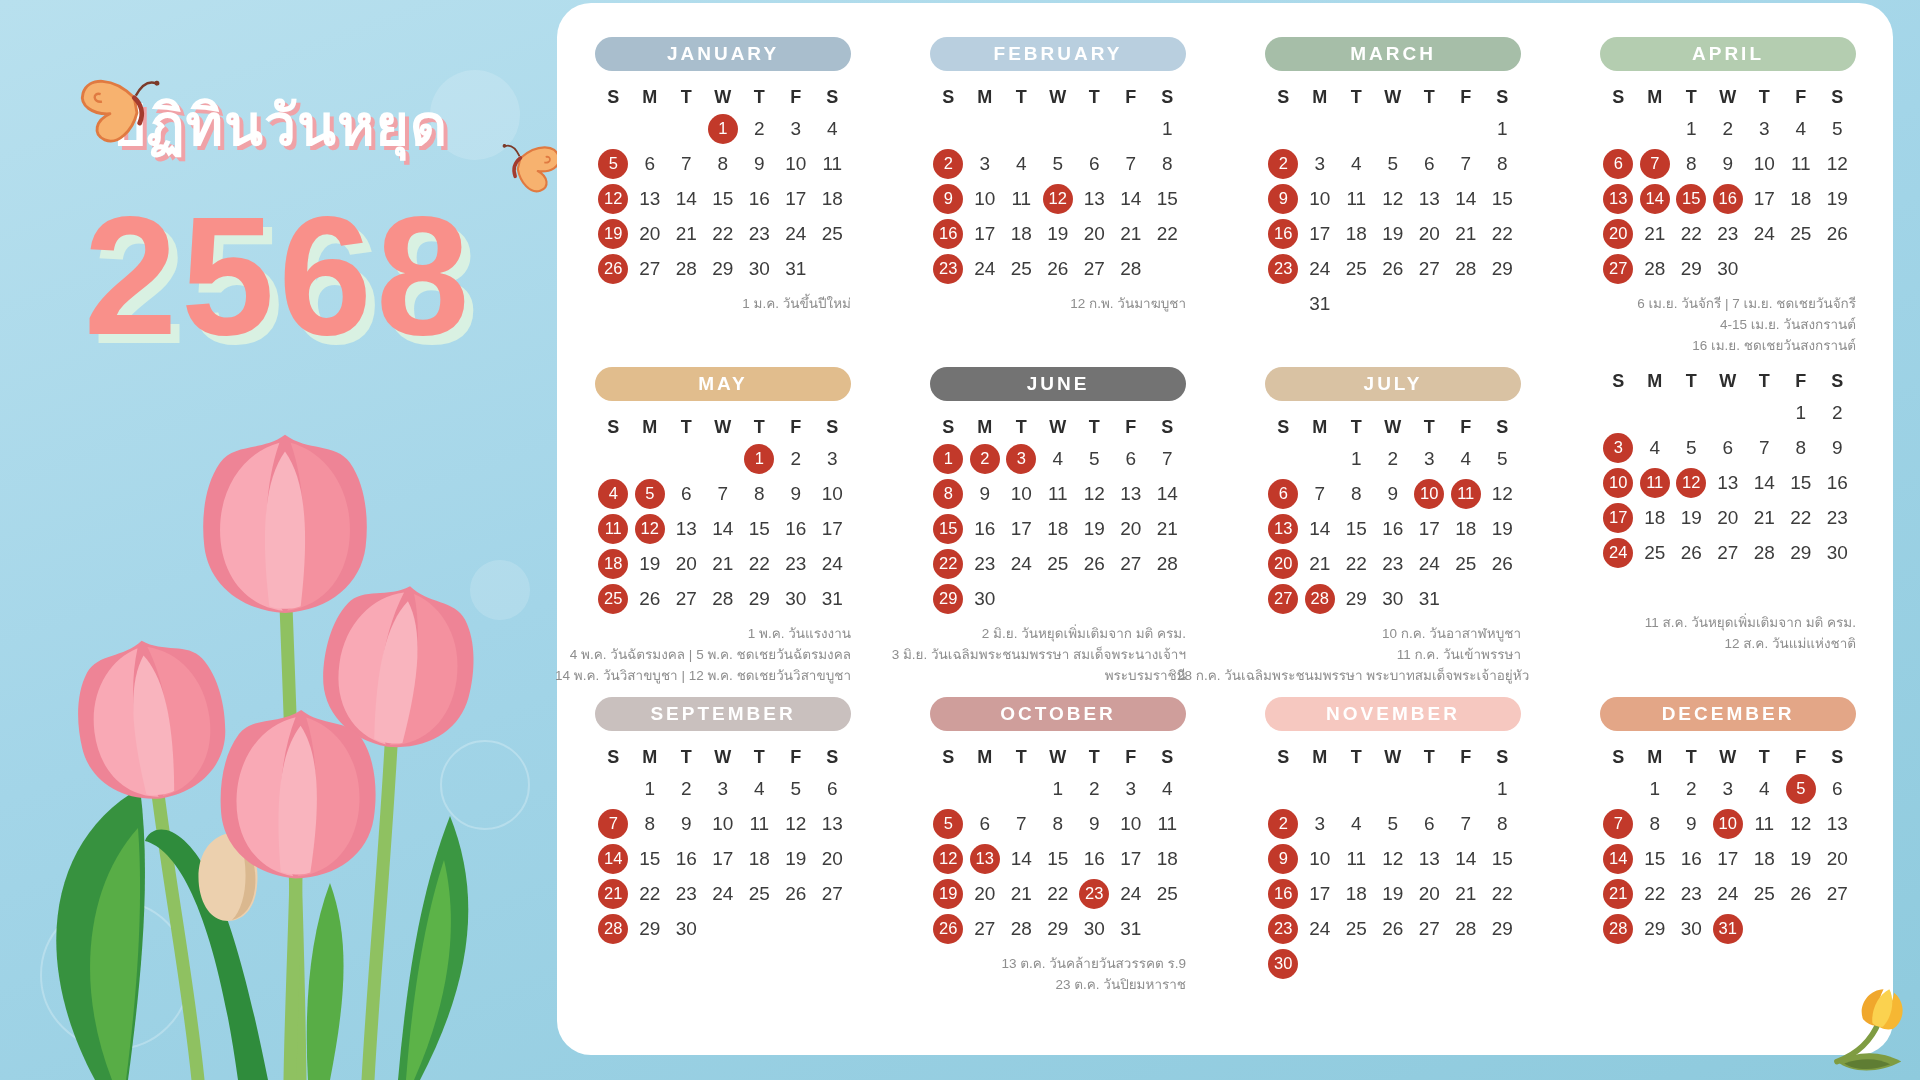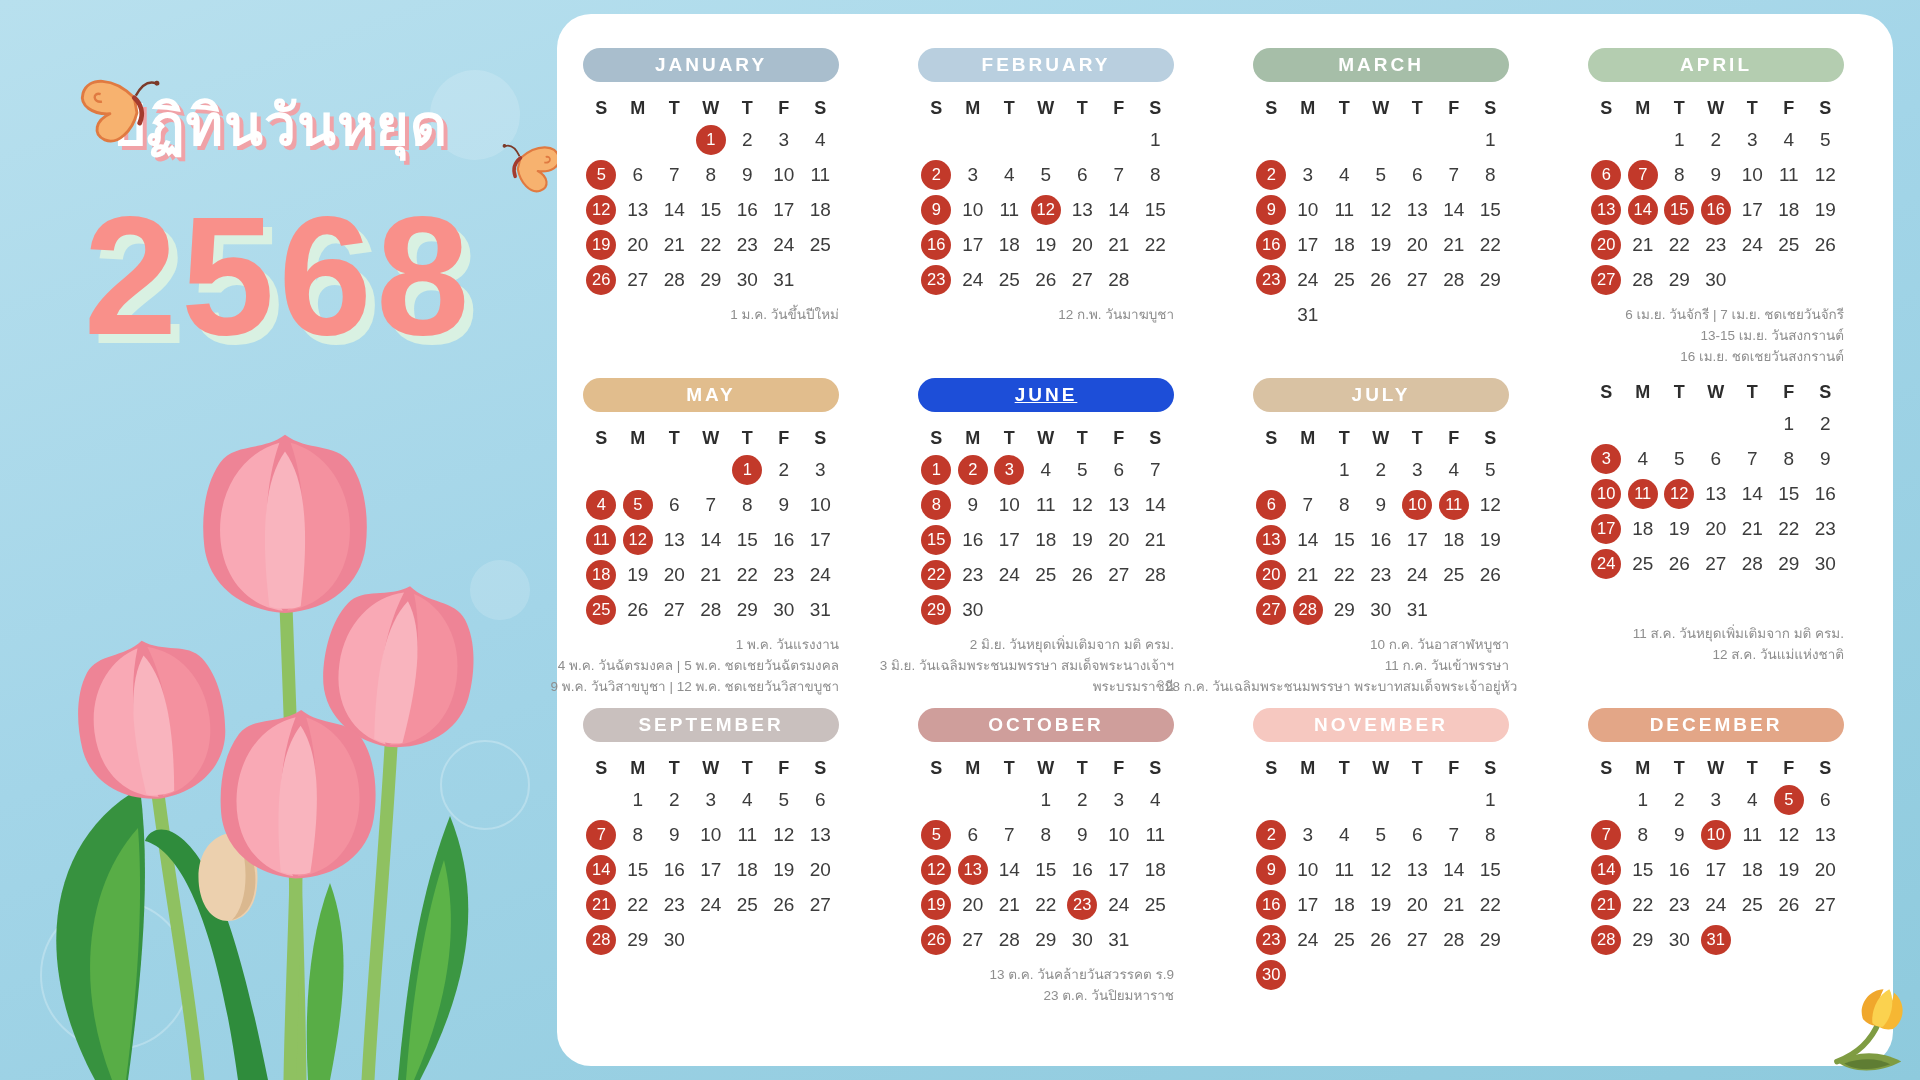--- a/index.html
+++ b/index.html
@@ -34,22 +34,22 @@
     text-shadow:9px 9px 0 #d9f1e2;
   }
   .butterfly{position:absolute;z-index:2;}
   .butterfly.b1{left:78px;top:-18px;width:86px;height:86px;transform:rotate(-10deg);}
   .butterfly.b2{left:498px;top:52px;width:64px;height:64px;transform:rotate(14deg) scaleX(-1);}
 
   .tulips{position:absolute;left:0;top:380px;width:560px;height:700px;z-index:1;}
 
   
   .card{
-    position:absolute;left:557px;top:14px;width:1336px;height:1052px;
-    background:#ffffff;border-radius:34px;z-index:2;
+    position:absolute;left:557px;top:3px;width:1336px;height:1052px;
+    background:#ffffff;border-radius:34px;z-index:2;padding-left:12px;
   }
   .months-grid{
     display:grid;grid-template-columns:repeat(4,256px);
     column-gap:79px;grid-auto-rows:330px;
     padding:34px 0 0 26px;
   }
   .month{width:256px;}
   .pill{
     width:256px;height:34px;border-radius:17px;
     display:flex;align-items:center;justify-content:center;
@@ -390,21 +390,21 @@
           <div class="cell">26</div>
           <div class="cell">
             <span class="badge">27</span>
           </div>
           <div class="cell">28</div>
           <div class="cell">29</div>
           <div class="cell">30</div>
         </div>
         <div class="notes">
           <div>6 เม.ย. วันจักรี | 7 เม.ย. ชดเชยวันจักรี</div>
-          <div>13-15 เม.ย. วันสงกรานต์</div>
+          <div>4-15 เม.ย. วันสงกรานต์</div>
           <div>16 เม.ย. ชดเชยวันสงกรานต์</div>
         </div>
       </div>
       <div class="month">
         <div class="pill" style="background: rgb(225, 189, 141);">
           <span>MAY</span>
         </div>
         <div class="dow">
           <span>S</span>
           <span>M</span>
@@ -461,25 +461,25 @@
           <div class="cell">26</div>
           <div class="cell">27</div>
           <div class="cell">28</div>
           <div class="cell">29</div>
           <div class="cell">30</div>
           <div class="cell">31</div>
         </div>
         <div class="notes">
           <div>1 พ.ค. วันแรงงาน</div>
           <div>4 พ.ค. วันฉัตรมงคล | 5 พ.ค. ชดเชยวันฉัตรมงคล</div>
-          <div>9 พ.ค. วันวิสาขบูชา | 12 พ.ค. ชดเชยวันวิสาขบูชา</div>
-        </div>
-      </div>
-      <div class="month">
-        <div class="pill" style="background: #1d4ed8; text-decoration: underline;">
+          <div>14 พ.ค. วันวิสาขบูชา | 12 พ.ค. ชดเชยวันวิสาขบูชา</div>
+        </div>
+      </div>
+      <div class="month">
+        <div class="pill" style="background: #737373;">
           <span>JUNE</span>
         </div>
         <div class="dow">
           <span>S</span>
           <span>M</span>
           <span>T</span>
           <span>W</span>
           <span>T</span>
           <span>F</span>
           <span>S</span>

